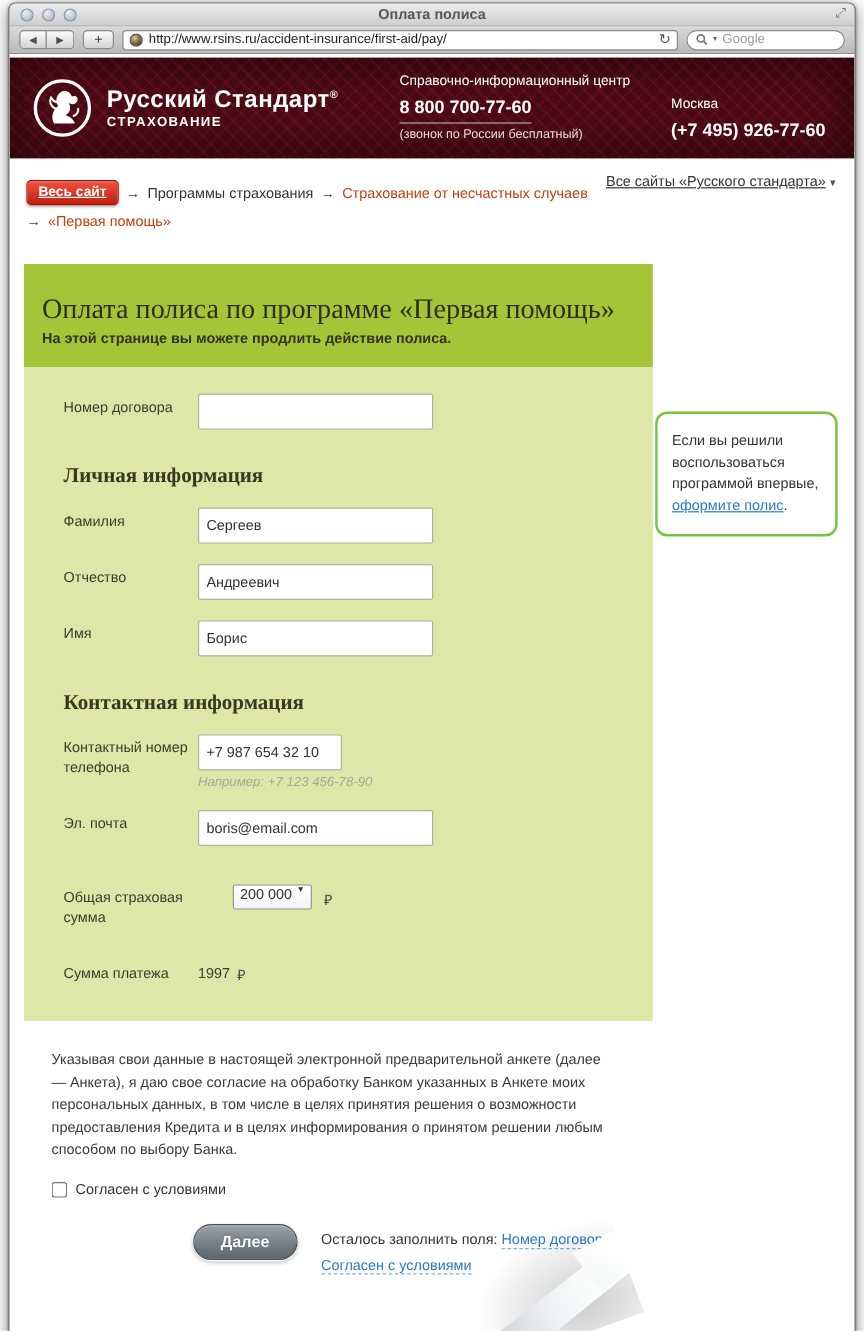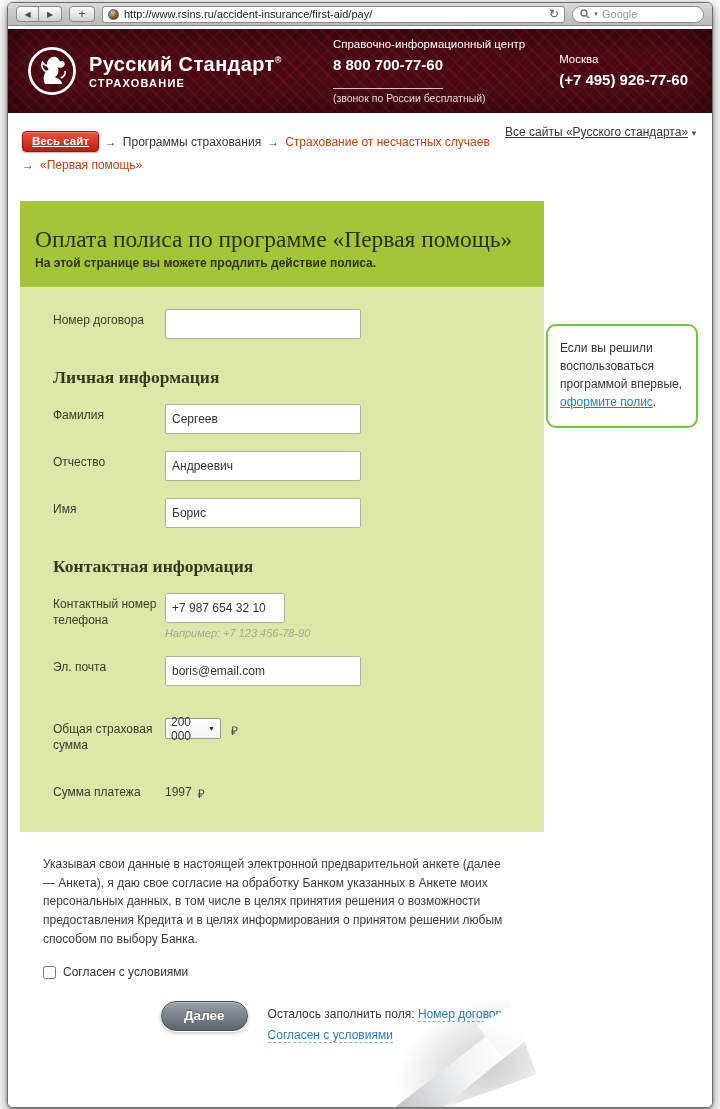--- a/index.html
+++ b/index.html
@@ -66,24 +66,24 @@
       repeating-linear-gradient(-45deg, rgba(120,20,35,0.25) 0 2px, transparent 2px 9px),
       radial-gradient(circle at 20% 40%, rgba(255,255,255,0.05) 0 2px, transparent 4px);
     box-shadow:inset 0 0 40px rgba(0,0,0,0.5);
     display:flex; align-items:center; padding:0 18px; color:#fff;
   }
   .logo{ display:flex; align-items:center; gap:11px; }
   .logo-mark{ width:52px; height:52px; flex:none; }
   .logo-text .l1{ font-size:20px; font-weight:bold; letter-spacing:0.4px; line-height:1.05; }
   .logo-text .reg{ font-size:9px; vertical-align:super; }
   .logo-text .l2{ font-size:11px; font-weight:bold; letter-spacing:1.2px; margin-top:2px; }
-  .header-right{ margin-left:auto; display:flex; gap:34px; align-items:center; padding-right:6px; }
+  .header-right{ margin-left:auto; display:flex; gap:34px; align-items:flex-end; padding-right:6px; }
   .info-center{ font-size:11.5px; line-height:1.45; }
   .info-center .phone{ font-size:15px; font-weight:bold; border-bottom:1px solid rgba(255,255,255,0.75);
-    display:inline-block; padding-bottom:12px; margin:2px 0; cursor:pointer; }
+    display:inline-block; padding-bottom:1px; margin:2px 0; cursor:pointer; }
   .info-center .note{ font-size:10.5px; color:#e8d8da; }
   .moscow{ font-size:11.5px; line-height:1.45; }
   .moscow .phone2{ font-size:15px; font-weight:bold; margin-top:2px; }
 
   .breadcrumb-bar{ display:flex; align-items:flex-start; padding:12px 14px 6px 14px; }
   .crumbs{ display:flex; align-items:center; flex-wrap:wrap; gap:6px; font-size:12px; color:#333; margin-top:6px; }
   .all-site-btn{
     background:linear-gradient(#ef5240,#c01d0e); border:1px solid #9c1408; border-radius:4px;
     color:#fff; font-size:11.5px; font-weight:bold; padding:3px 9px 4px; text-decoration:underline;
     cursor:pointer; box-shadow:0 1px 2px rgba(0,0,0,0.3), inset 0 1px 0 rgba(255,255,255,0.25);
@@ -105,22 +105,22 @@
   .sheet-form{ background:#dce7a8; padding:22px 30px 30px 33px; }
   .frow{ display:flex; align-items:flex-start; margin-bottom:17px; }
   .frow:last-child{ margin-bottom:0; }
   .flabel{ width:112px; flex:none; font-size:12px; color:#3c3c2c; padding-top:4px; line-height:1.3; }
   .tinput{ height:30px; border:1px solid #aeb0a0; border-radius:2px; background:#fff;
     font-size:12px; color:#333; padding:0 6px; outline:none; font-family:"Liberation Sans", sans-serif; }
   .w-wide{ width:196px; } .w-phone{ width:120px; }
   .hint{ font-size:11px; font-style:italic; color:#a8a89a; margin-top:4px; }
   .section-h{ font-family:"Liberation Serif", serif; font-weight:bold; font-size:17.5px;
     color:#38381f; margin:28px 0 16px; }
-  .sel{ width:56px; height:21px; border:1px solid #999; border-radius:2px; background:linear-gradient(#fff,#f3f3f3);
-    display:flex; align-items:center; padding:0 5px; font-size:12px; color:#333; cursor:pointer; }
+  .sel{ width:66px; height:21px; border:1px solid #999; border-radius:2px; background:linear-gradient(#fff,#f3f3f3);
+    display:flex; padding:0 5px; font-size:12px; color:#333; cursor:pointer;margin-left:29px; }
   .sel .arrow{ margin-left:auto; font-size:7px; color:#333; }
   .cur{ font-size:12px; color:#4a4a4a; margin-left:10px; padding-top:4px; }
   .plain-val{ font-size:12px; color:#3c3c2c; padding-top:4px; }
   .gap28{ margin-top:28px; } .gap32{ margin-top:32px; }
 
   .sheet-consent{ background:#fff; padding:23px 28px 62px 23px; position:relative; }
   .legal{ font-size:12px; color:#3a3a3a; line-height:1.55; width:470px; }
   .consent-row{ display:flex; align-items:center; gap:7px; margin-top:17px; font-size:12px; color:#333; }
   .consent-row input{ width:13px; height:13px; }
   .action-row{ display:flex; align-items:flex-start; gap:20px; margin-top:22px; margin-left:118px; }
@@ -151,20 +151,29 @@
     border:2px solid #71c63b; border-radius:10px; background:#fff; padding:13px 12px 15px;
     font-size:12px; color:#333; line-height:1.5;
   }
   .side-note .link{ color:#2b7bc0; text-decoration:underline; cursor:pointer; }
 </style>
 </head>
 <body>
 
 <div class="window">
 
+  <div class="titlebar">
+    <div class="traffic">
+      <span class="light"></span>
+      <span class="light"></span>
+      <span class="light"></span>
+    </div>
+    <span class="win-title">Оплата полиса</span>
+    <span class="resize-glyph">⤢</span>
+  </div>
 
   <div class="toolbar">
     <div class="nav-seg">
       <span class="nav-btn back">
           <span>◀</span>
         </span>
       <span class="nav-btn fwd">
           <span>▶</span>
         </span>
     </div>

